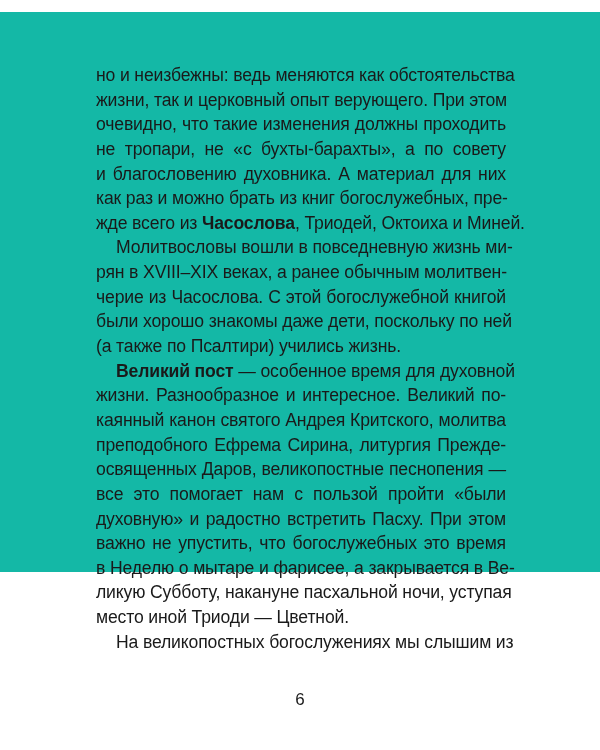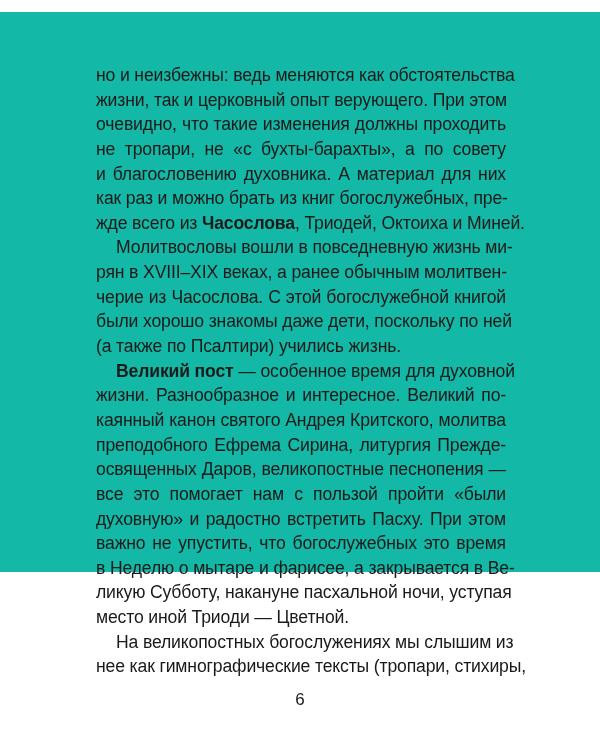--- a/index.html
+++ b/index.html
@@ -83,18 +83,17 @@
     <span class="line">преподобного Ефрема Сирина, литургия Прежде-</span>
     <span class="line">освященных Даров, великопостные песнопения —</span>
     <span class="line">все это помогает нам с пользой пройти «были</span>
     <span class="line">духовную» и радостно встретить Пасху. При этом</span>
     <span class="line">важно не упустить, что богослужебных это время</span>
     <span class="line">в Неделю о мытаре и фарисее, а закрывается в Ве-</span>
     <span class="line">ликую Субботу, накануне пасхальной ночи, уступая</span>
     <span class="line last">место иной Триоди — Цветной.</span>
 
     <span class="line indent">На великопостных богослужениях мы слышим из</span>
-    <span class="line">нее как гимнографические тексты (тропари, стихиры,</span>
 
   </div>
 
   <div class="page-number">6</div>
 </div>
 
 </body></html>

